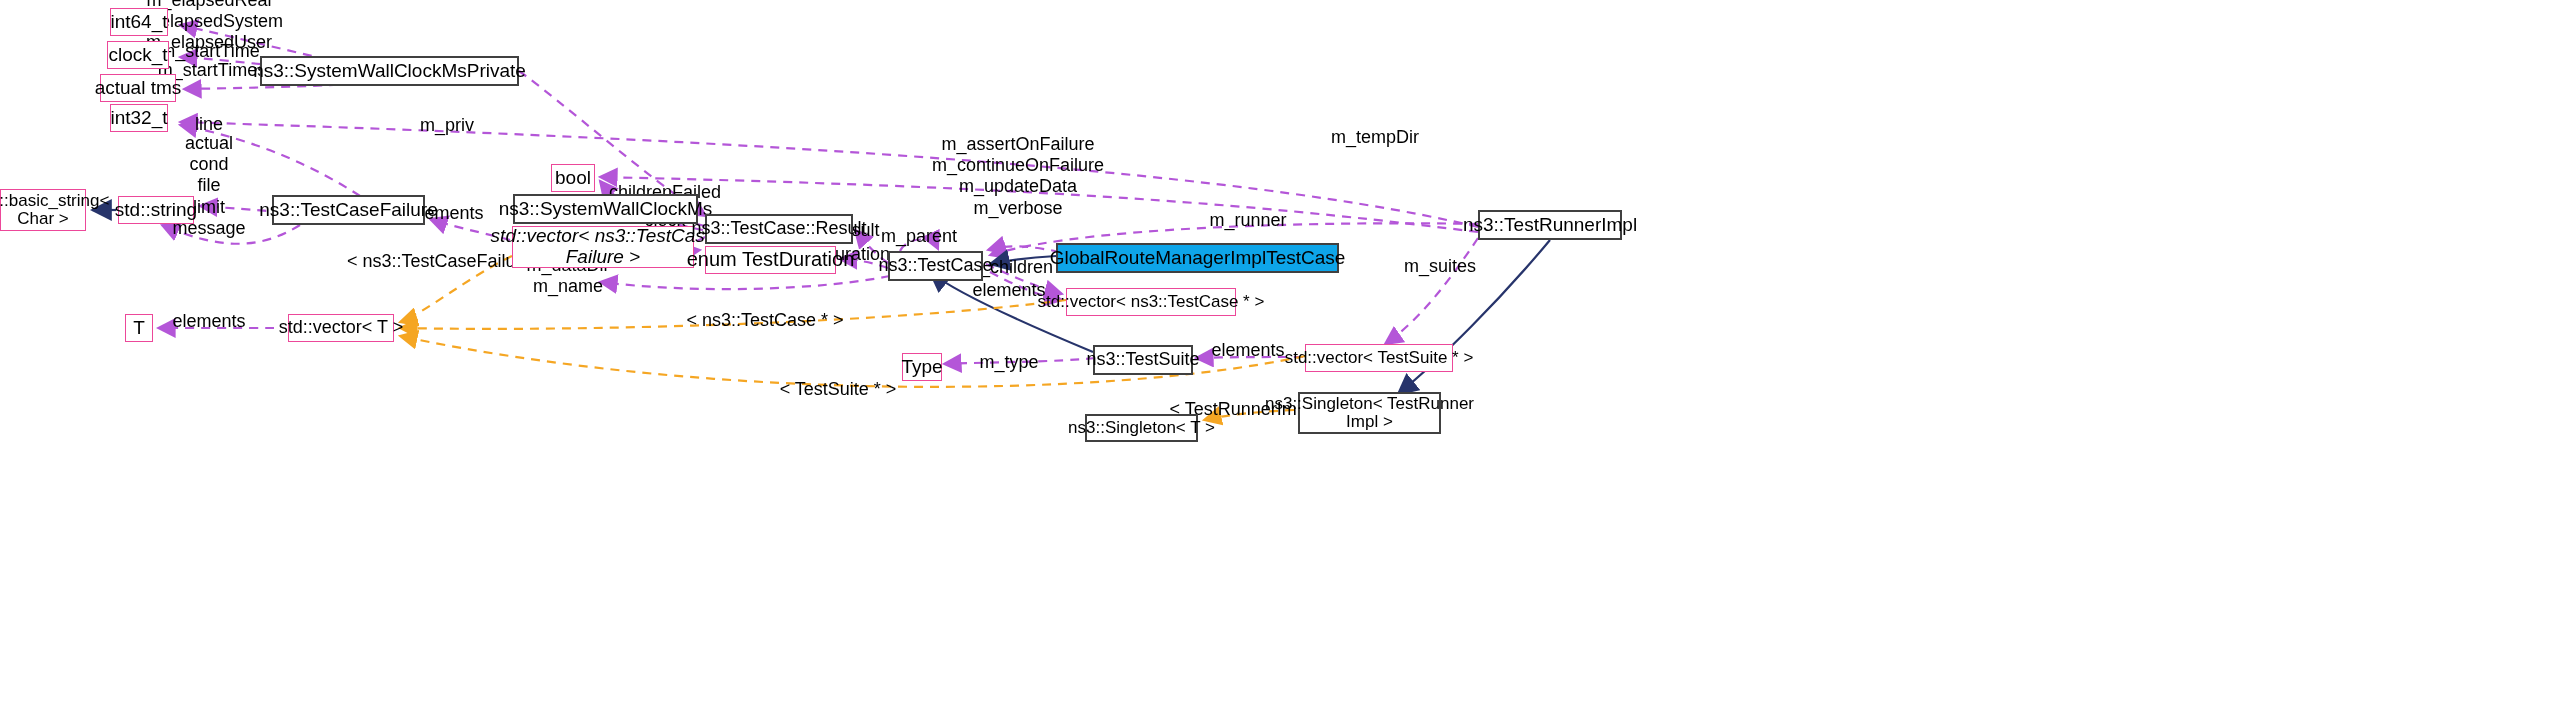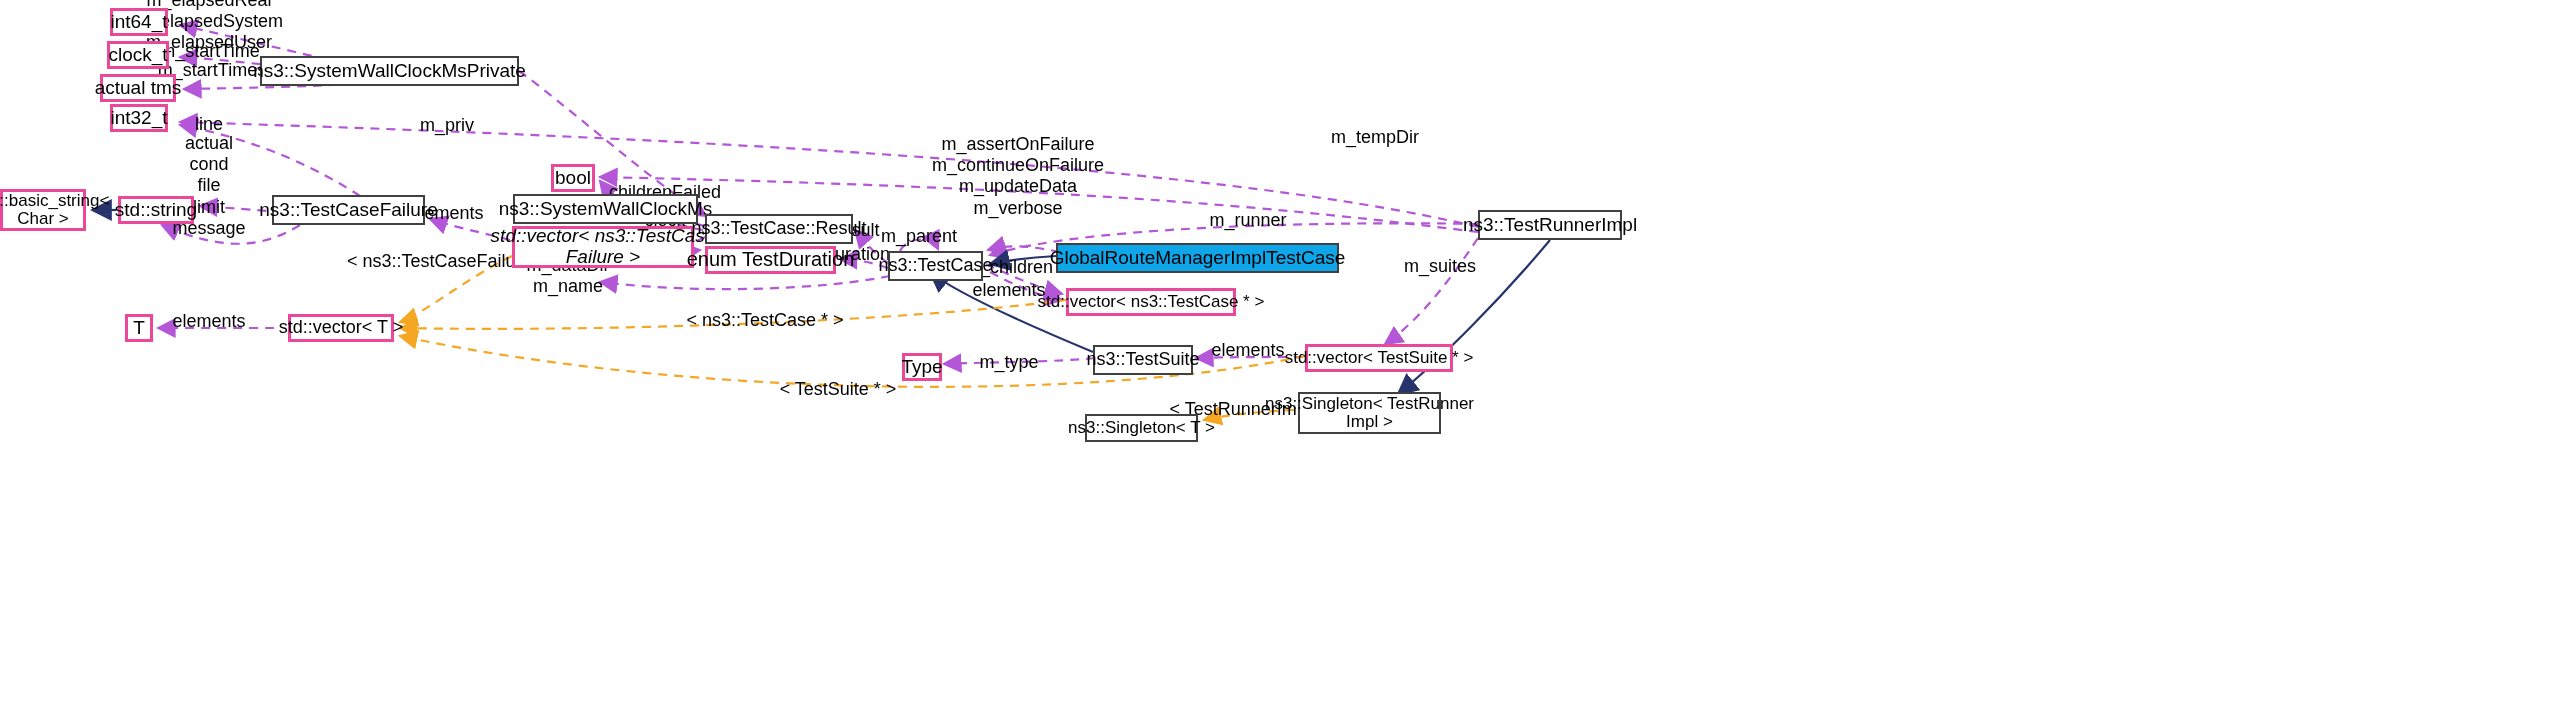--- a/index.html
+++ b/index.html
@@ -26,21 +26,21 @@
     position: absolute;
     box-sizing: border-box;
     display: flex;
     align-items: center;
     justify-content: center;
     text-align: center;
     font-size: 19px;
     line-height: 1.08;
     color: #000000;
     background: #ffffff;
-    border: 3px solid #ec4899;
+    border: 1px solid #ec4899;
     white-space: pre;
     padding: 0 6px;
     z-index: 5;
   }
   .node.solid {
     border: 2px solid #404040;
   }
   .node.current {
     background: #0ea5e9;
     border: 2px solid #404040;

